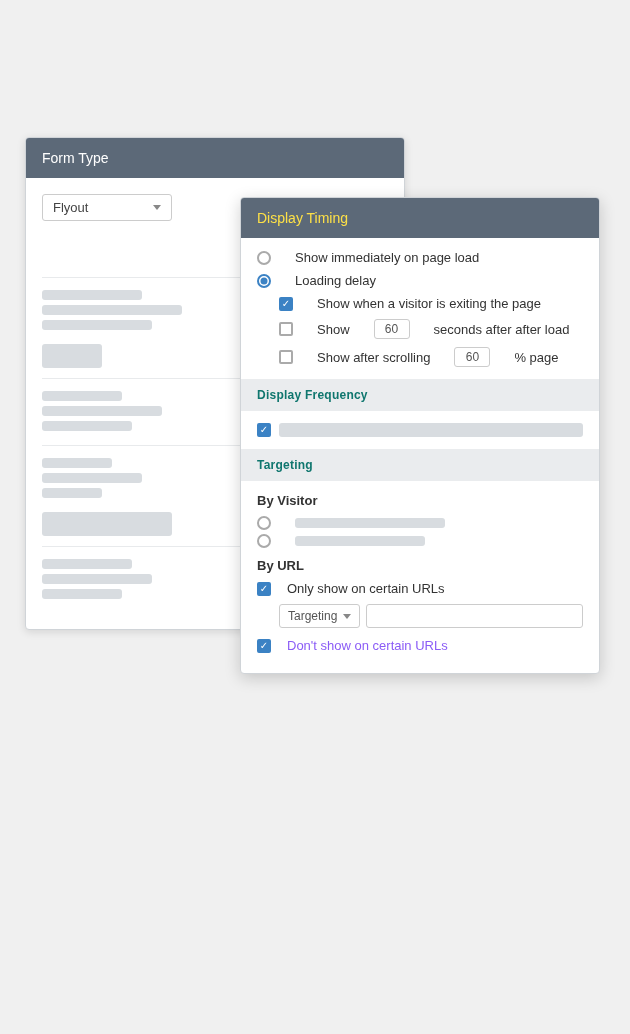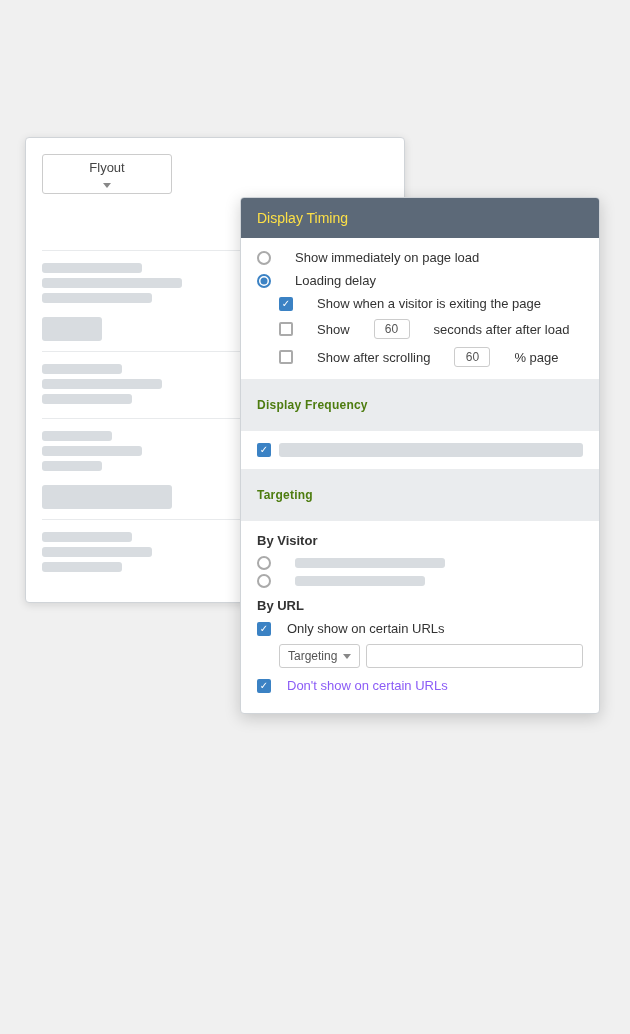--- a/index.html
+++ b/index.html
@@ -62,21 +62,20 @@
       padding: 5px 10px;
       background: #fff;
       font-size: 13px;
       color: #444;
       display: flex;
       align-items: center;
       gap: 8px;
       width: 130px;
       justify-content: space-between;
       cursor: pointer;
-      flex-direction: column;
     }
 
     .skeleton-block {
       background: #d8dce0;
       border-radius: 3px;
     }
 
     .skeleton-group {
       margin-bottom: 14px;
     }
@@ -102,24 +101,24 @@
     .fg-card-header {
       background: #5c6978;
       color: #fde047;
       padding: 12px 16px;
       font-size: 14px;
       font-weight: 500;
     }
 
     .section-header {
       background: #eaecee;
-      color: #4d7c0f;
+      color: #0f766e;
       font-size: 12px;
       font-weight: 600;
-      padding: 19px 16px;
+      padding: 9px 16px;
       text-transform: none;
       letter-spacing: 0.02em;
     }
 
     .section-body {
       padding: 12px 16px;
     }
 
     
     .radio-row, .check-row {
@@ -298,20 +297,23 @@
     .sk15 { width: 90px; height: 10px; margin-bottom: 4px; }
     .sk16 { width: 110px; height: 10px; margin-bottom: 4px; }
     .sk17 { width: 80px; height: 10px; }
   </style>
 </head>
 <body>
 
 <div class="page-wrapper">
 
   <div class="bg-card">
+    <div class="bg-card-header">
+      <span>Form Type</span>
+    </div>
     <div class="bg-card-body">
       <div class="form-type-select-wrapper">
         <div class="form-type-select">
           <span>Flyout</span>
           <span class="chevron"></span>
         </div>
       </div>
 
       <div style="display:flex;justify-content:flex-end;margin-bottom:10px;">
         <div class="skeleton-block sk1"></div>

